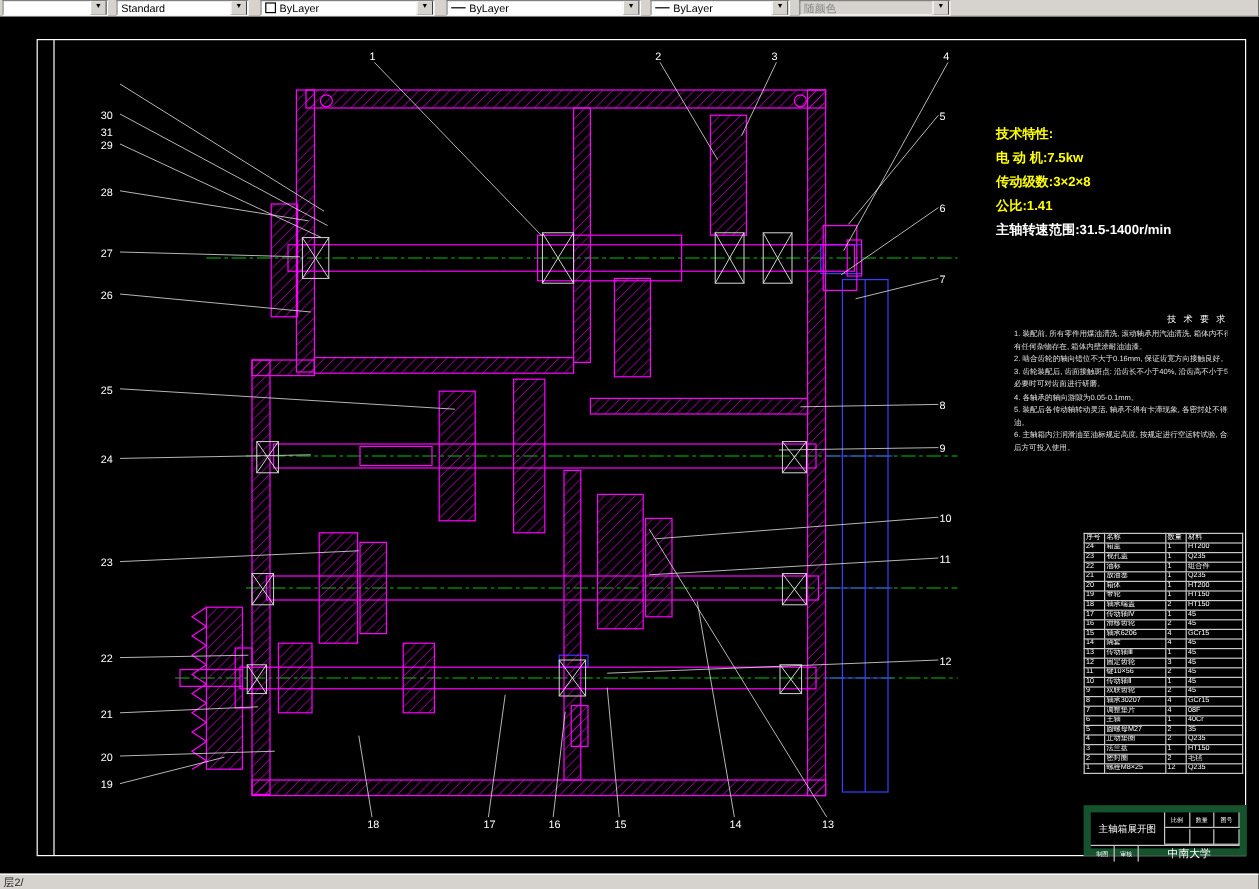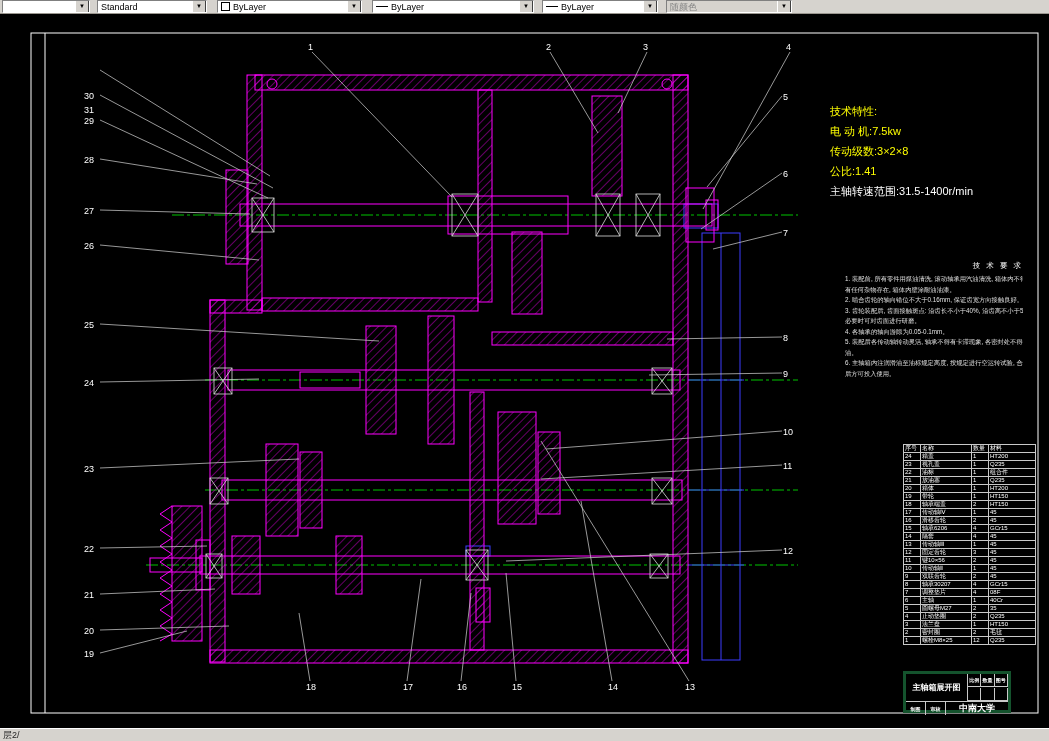--- a/index.html
+++ b/index.html
@@ -16,32 +16,32 @@
                 font-size:6px;line-height:10px;text-align:center;color:#000;flex:none;}
   .combo.disabled{background:#d6d3ce;color:#848484;}
   .swatch{width:7px;height:7px;background:#fff;border:1px solid #000;margin-right:3px;flex:none;}
   .ltline{width:12px;border-top:1px solid #000;margin-right:3px;flex:none;}
   .sp{flex:none;}
   
   #canvas{position:absolute;top:14px;left:0;width:1049px;height:714px;background:#000;}
   #canvas svg{position:absolute;top:0;left:0;}
   .callout{position:absolute;color:#fff;font-size:9px;line-height:10px;}
   .techspec{position:absolute;left:830px;top:90px;}
-  .techspec div{height:20px;font-size:11px;color:#ffff00;white-space:nowrap;}
+  .techspec div{height:20px;font-size:11px;color:#ffff00;white-space:nowrap;font-weight:bold;}
   .techspec div.white{color:#ffffff;}
   .techreq{position:absolute;left:845px;top:247px;width:178px;color:#e0e0e0;}
   .techreq .rtitle{text-align:right;font-size:7.5px;letter-spacing:2px;height:13px;color:#fff;}
   .techreq div.rline{font-size:6.3px;line-height:10.5px;white-space:nowrap;overflow:hidden;}
   
   .parts{position:absolute;left:903px;top:430px;border-collapse:collapse;width:120px;table-layout:fixed;}
   .parts td,.parts th{border:1px solid #c9c9c9;color:#fff;font-size:6px;font-weight:normal;
         height:7px;line-height:7px;padding:0 1px;overflow:hidden;white-space:nowrap;text-align:left;}
   
-  .tblock{position:absolute;left:903px;top:657px;width:108px;height:42px;border:3px solid #14532d;
-          box-sizing:border-box;color:#fff;background:#000;font-weight:bold;}
+  .tblock{position:absolute;left:903px;top:657px;width:136px;height:42px;border:6px solid #14532d;
+          box-sizing:border-box;color:#fff;background:#000;}
   .tb-r1{display:flex;height:27px;}
   .tb-title{width:62px;border-right:1px solid #c9c9c9;font-size:8px;display:flex;
             align-items:center;justify-content:center;box-sizing:border-box;}
   .tb-grid{flex:1;display:flex;flex-wrap:wrap;}
   .tb-cell{width:33.33%;height:13px;box-sizing:border-box;border-right:1px solid #c9c9c9;
            border-bottom:1px solid #c9c9c9;font-size:5px;display:flex;align-items:center;justify-content:center;}
   .tb-r2{display:flex;height:13px;border-top:1px solid #c9c9c9;}
   .tb-small{width:20px;border-right:1px solid #c9c9c9;font-size:5px;display:flex;
             align-items:center;justify-content:center;box-sizing:border-box;}
   .tb-org{flex:1;font-size:9px;display:flex;align-items:center;justify-content:center;}

